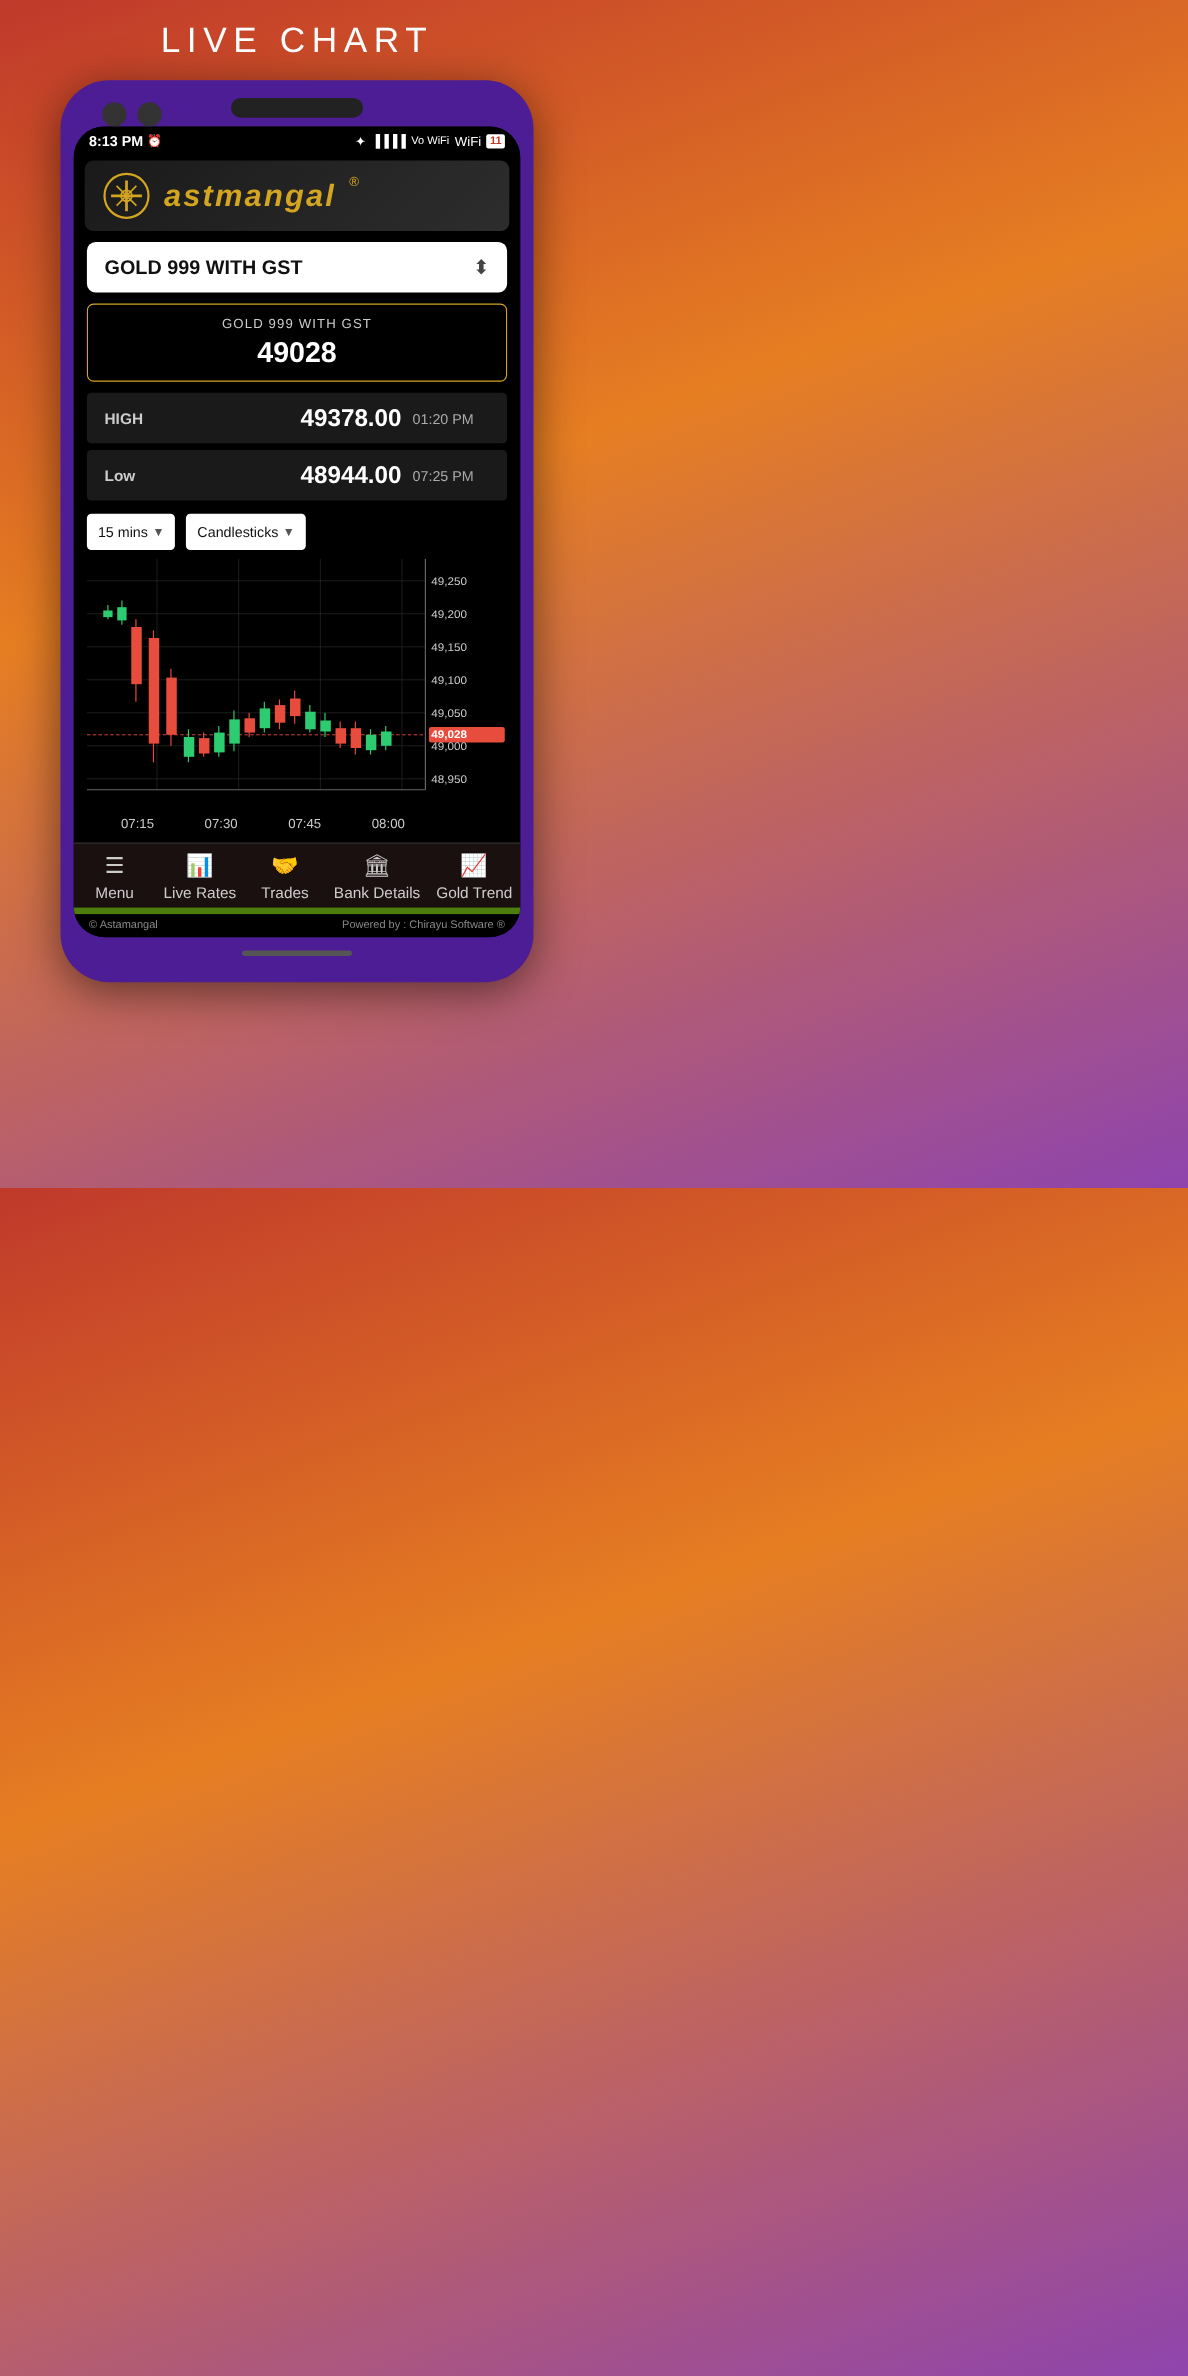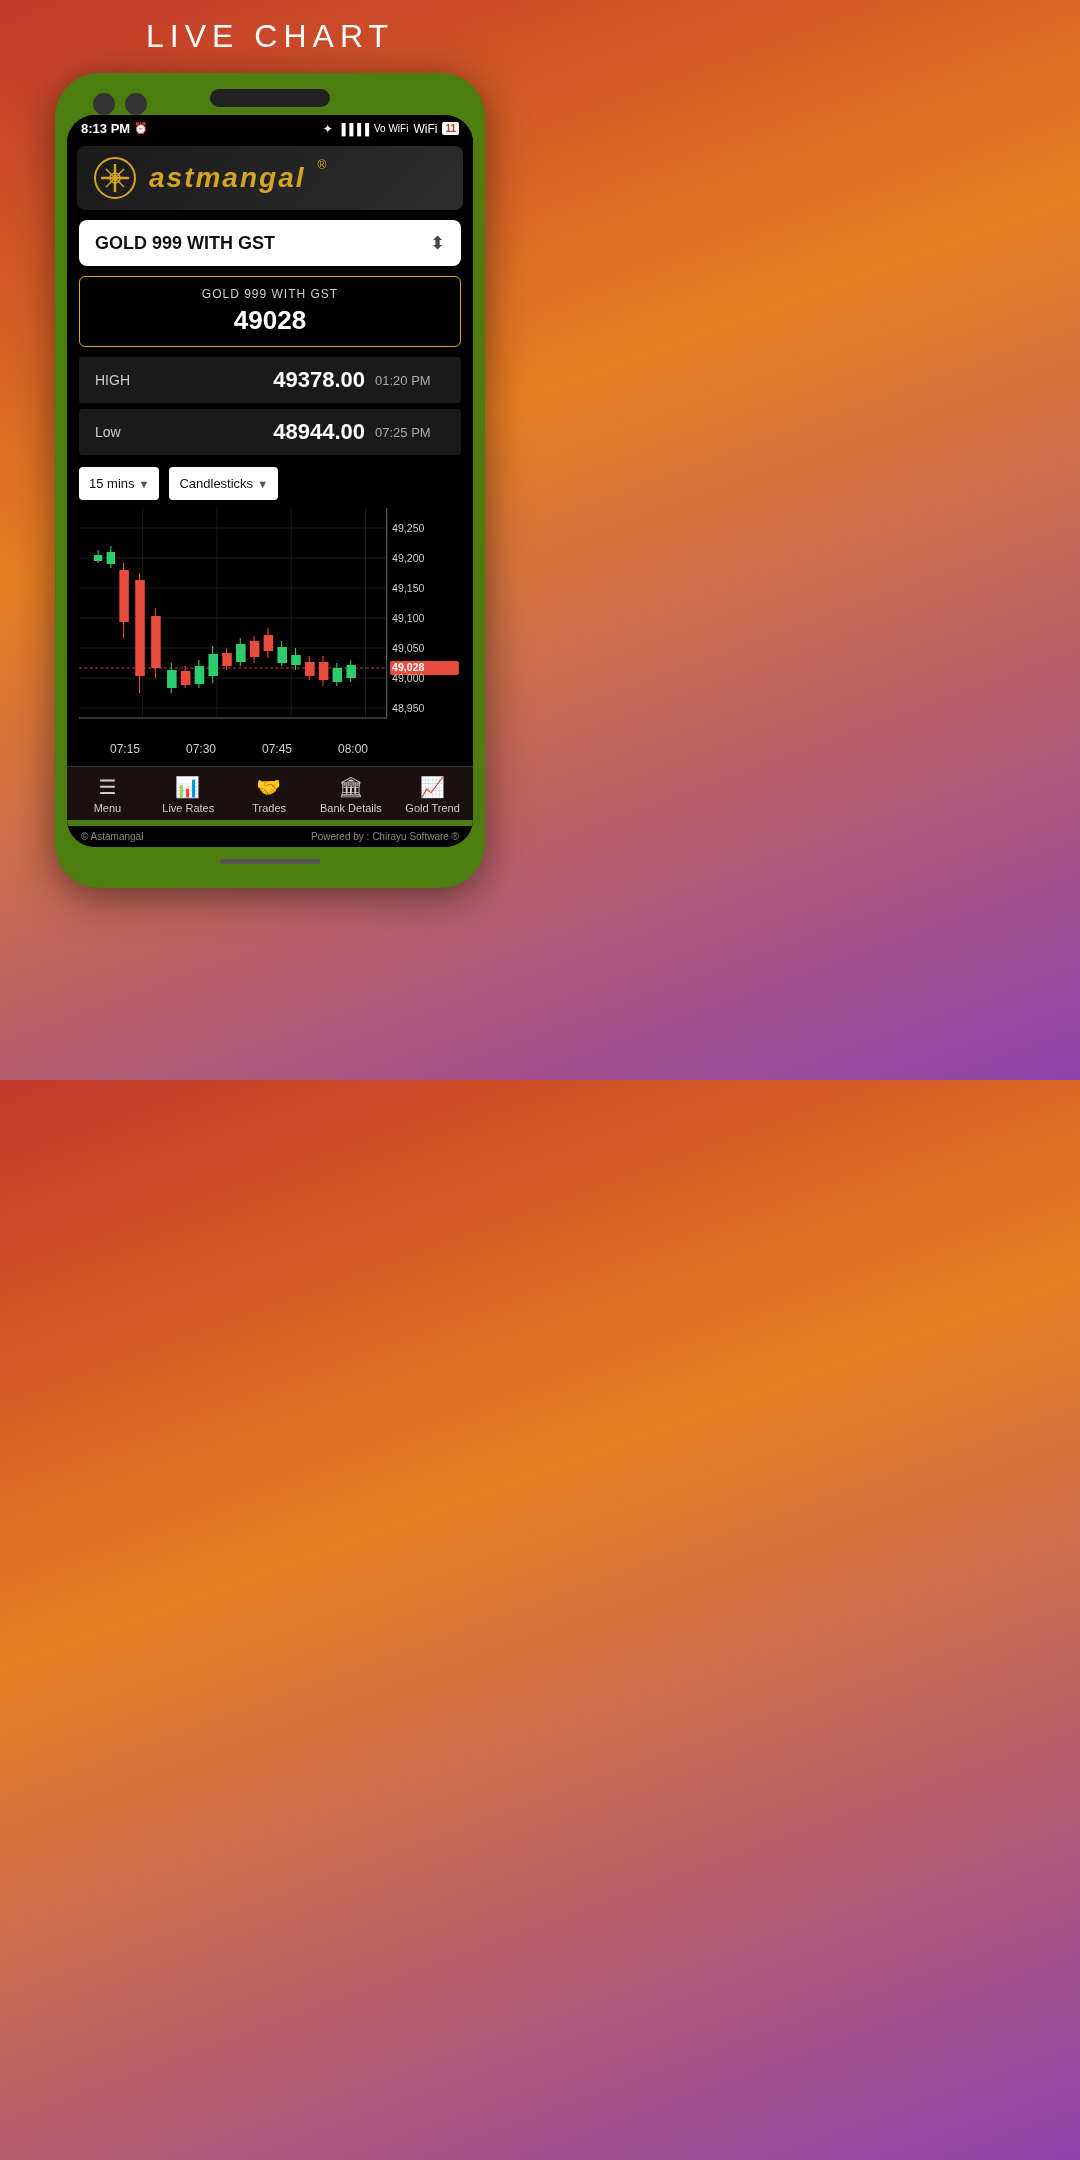--- a/index.html
+++ b/index.html
@@ -22,21 +22,21 @@
       font-weight: 300;
       letter-spacing: 6px;
       margin-top: 18px;
       margin-bottom: 18px;
       text-align: center;
     }
 
     
     .phone-frame {
       width: 430px;
-      background: #4d7c0f;
+      background: #4c1d95;
       border-radius: 44px;
       padding: 16px 12px 24px 12px;
       box-shadow: 0 8px 40px rgba(0,0,0,0.5);
       display: flex;
       flex-direction: column;
       align-items: center;
     }
 
     
     .phone-top {
@@ -208,21 +208,21 @@
       border-radius: 4px;
       padding: 10px 16px;
       display: flex;
       align-items: center;
       gap: 10px;
       margin-bottom: 6px;
     }
     .hl-label {
       color: #ccc;
       font-size: 14px;
-      font-weight: normal;
+      font-weight: bold;
       width: 50px;
     }
     .hl-value {
       color: white;
       font-size: 22px;
       font-weight: bold;
       flex: 1;
       text-align: right;
     }
     .hl-time {
@@ -295,21 +295,21 @@
       gap: 3px;
       cursor: pointer;
       min-width: 60px;
     }
     .nav-icon {
       color: #ccc;
       font-size: 20px;
     }
     .nav-label {
       color: #ccc;
-      font-size: 11px;
+      font-size: 14px;
     }
 
     
     .app-footer {
       background: #000;
       display: flex;
       justify-content: space-between;
       padding: 5px 14px;
       border-top: 6px solid #4d7c0f;
     }

